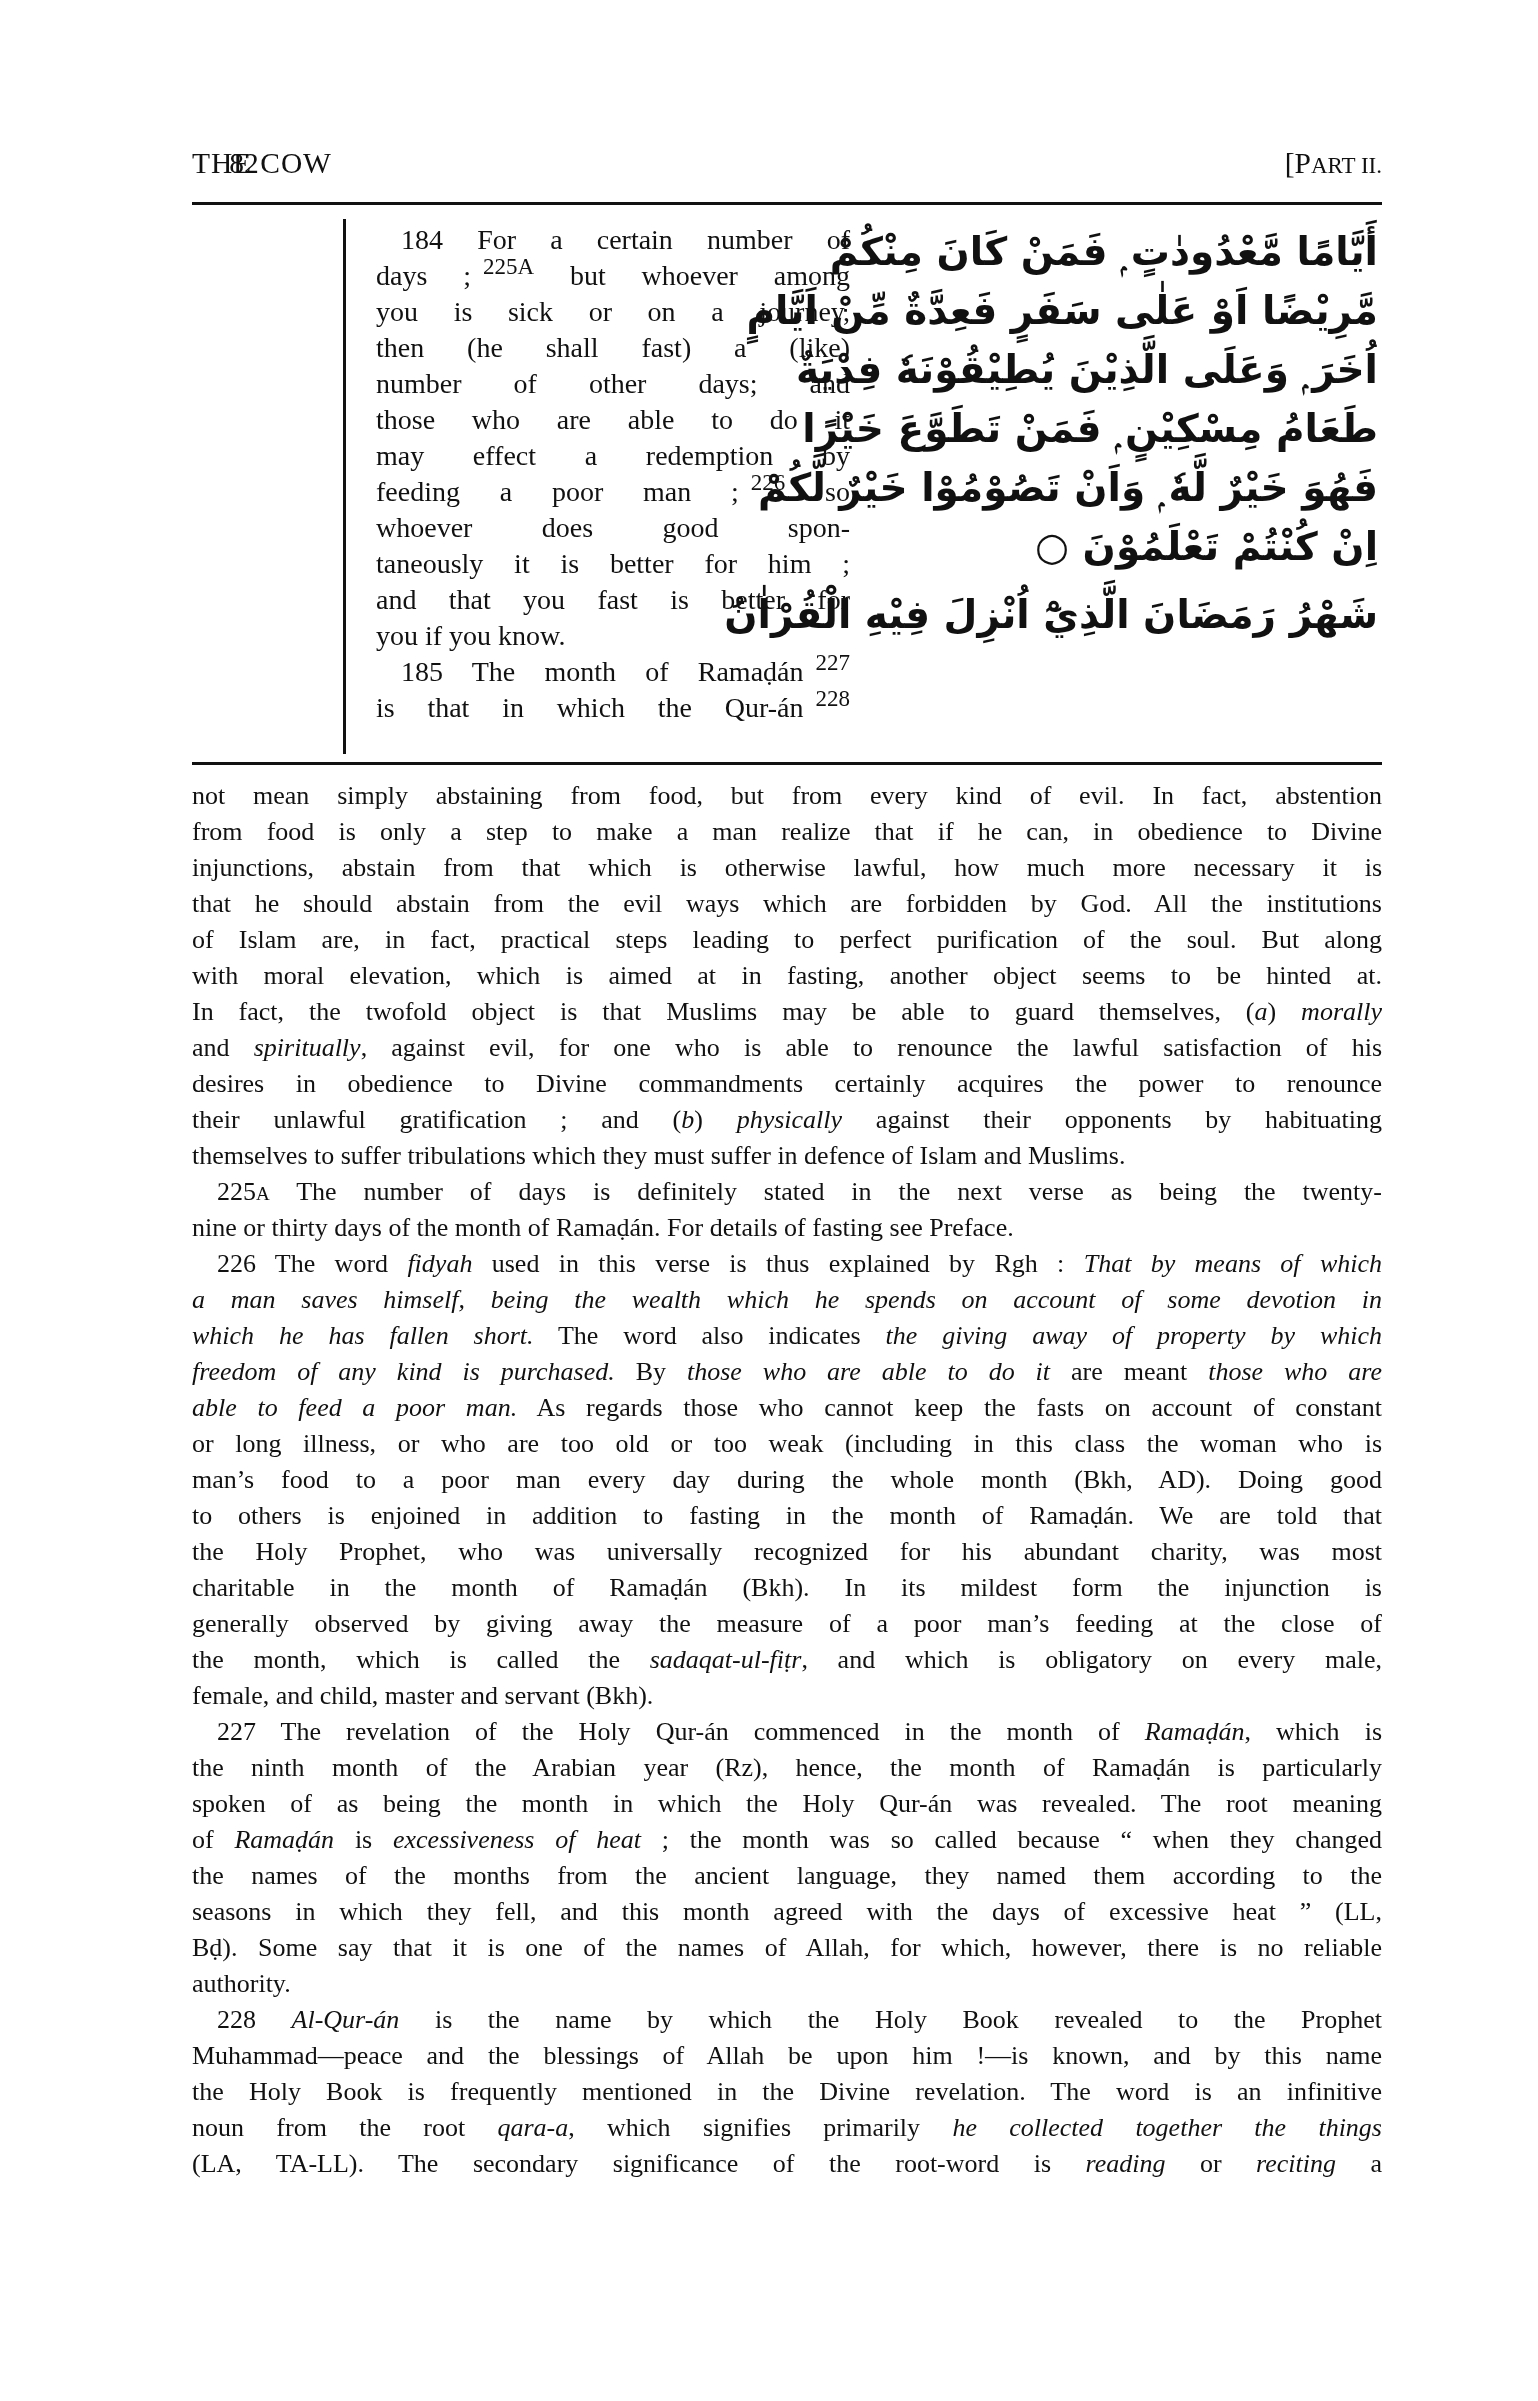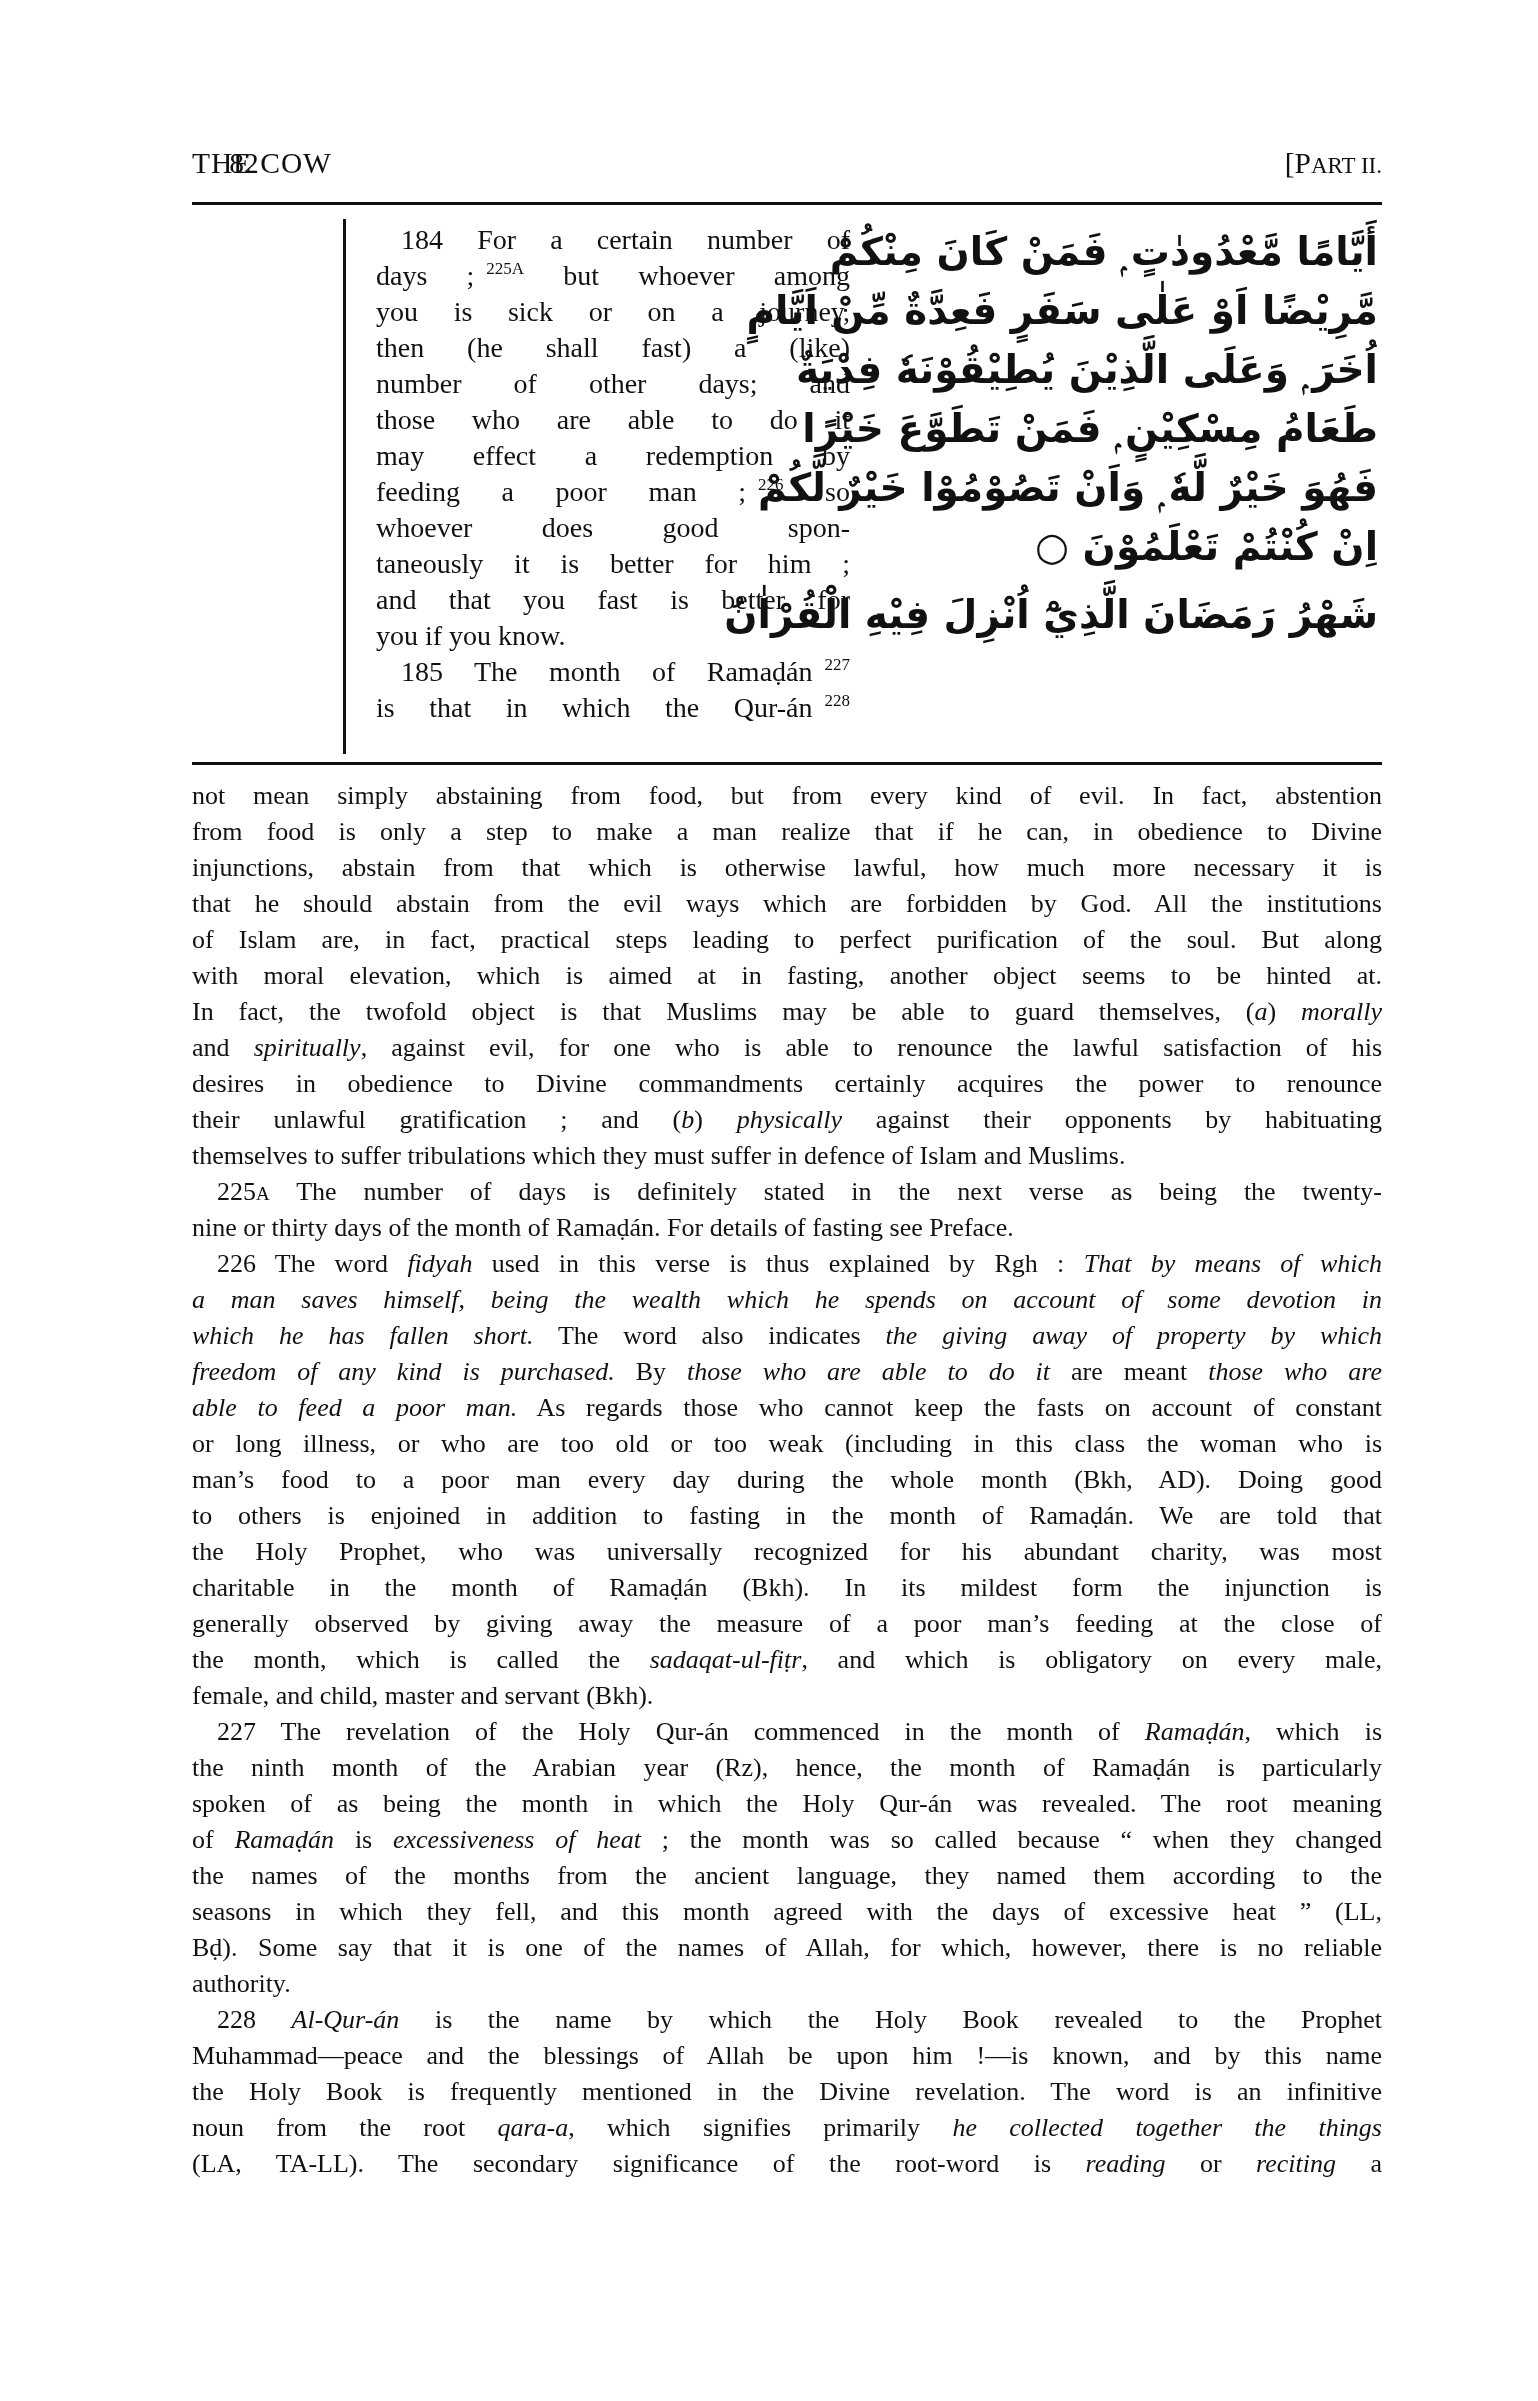--- a/index.html
+++ b/index.html
@@ -19,21 +19,21 @@
   .rule.bottom { top:762px; height:2.7px; }
 
   
   .vdivider { position:absolute; left:343px; top:219px; width:2.7px; height:535px; background:#111; }
   .translation { position:absolute; left:376px; top:222px; width:474px;
                  font-size:28px; line-height:36px; }
   .translation .ln { display:block; height:36px; white-space:nowrap;
                      text-align:justify; text-align-last:justify; }
   .translation .ln.last { text-align-last:left; }
   .translation .ln.indent { padding-left:25px; }
-  sup.fn { font-size:17px; vertical-align:0; position:relative; top:-10.7px; margin-left:12px; }
+  sup.fn { font-size:23px; vertical-align:0; position:relative; top:-10.7px; margin-left:12px; }
 
   .arabic { position:absolute; left:917px; top:222px; width:461px; direction:rtl;
             font-family:"DejaVu Sans", sans-serif; font-size:39px; font-weight:bold; }
   .arabic .aln { display:block; height:59px; line-height:59px; white-space:nowrap;
                  text-align:justify; text-align-last:justify; }
   .arabic .aln.short { text-align-last:right; }
   .arabic .aln.gap { margin-top:9px; }
 
   
   .notes { position:absolute; left:192px; top:778px; width:1190px;

